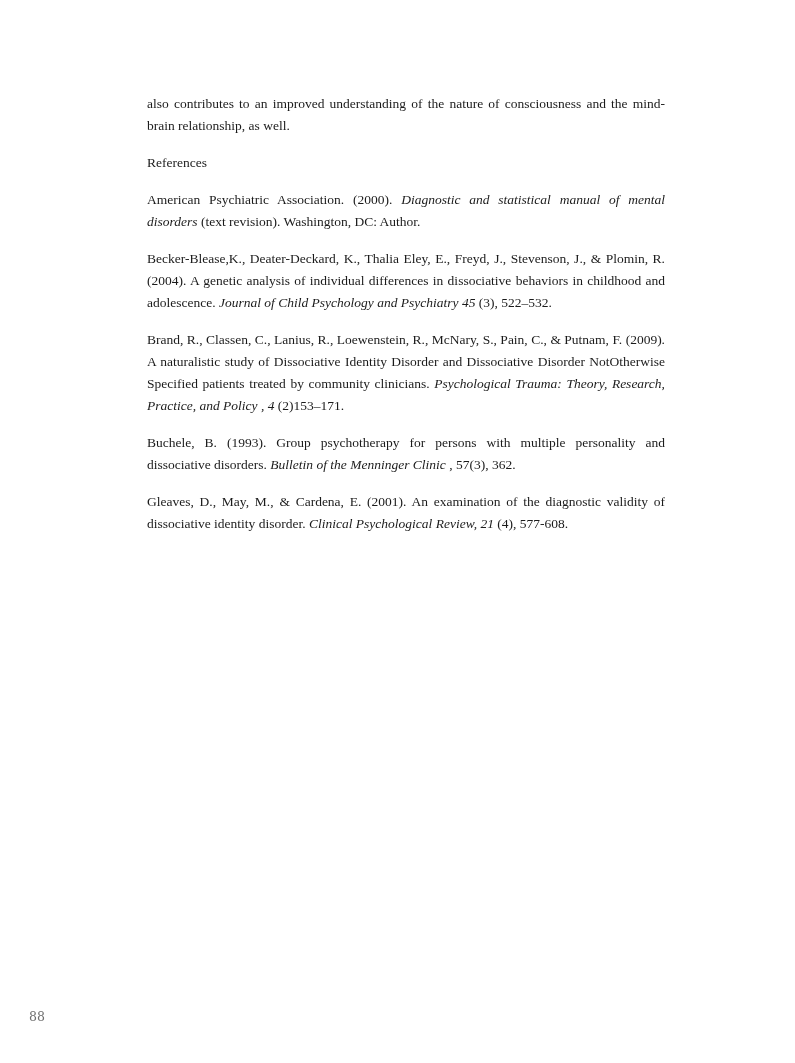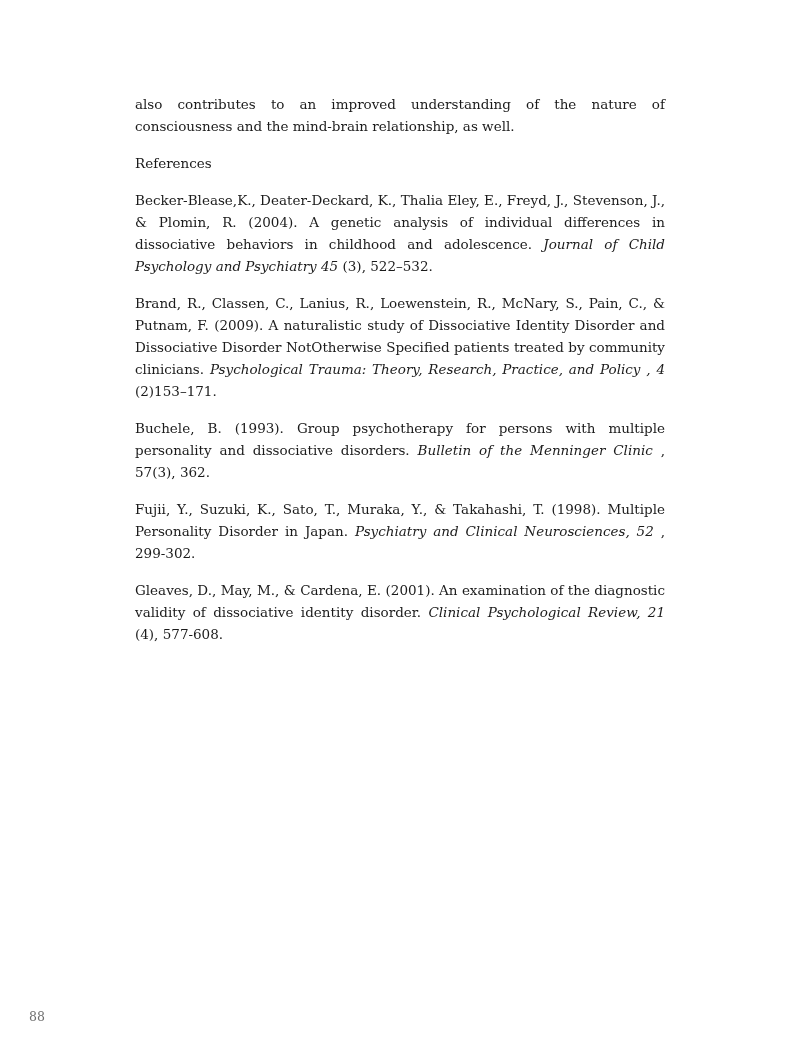--- a/index.html
+++ b/index.html
@@ -18,22 +18,23 @@
     position: absolute;
     left: 131px;
     top: 93px;
     width: 534px;
     font-family: "DejaVu Serif", serif;
     font-size: 13.5px;
     line-height: 22px;
     color: #1b1b1b;
   }
   .para {
-    margin: 0 0 15px 4px;
+    margin: 0 0 15px 16px;
     text-align: justify;
+    font-family: Liberation Serif, serif;
   }
   .para i {
     font-style: italic;
   }
   .page-number {
     position: absolute;
     top: 1008px;
     left: 0;
     width: 100%;
     text-align: left;
@@ -44,20 +45,20 @@
     padding-left: 29px;
   }
 </style>
 </head>
 <body>
 
 <div class="page" style="background: rgb(255, 255, 255);">
   <div class="page-body" style="color: rgb(27, 27, 27);">
       <p class="para"><span>also contributes to an improved understanding of the nature of consciousness and the mind-brain relationship, as well.</span></p>
       <p class="para"><span>References</span></p>
+      <p class="para"><span>American Psychiatric Association. (2000). </span><i>Diagnostic and statistical manual of mental disorders</i><span> (text revision). Washington, DC: Author.</span></p>
       <p class="para"><span>Becker-Blease,K., Deater-Deckard, K., Thalia Eley, E., Freyd, J., Stevenson, J., &amp; Plomin, R. (2004). A genetic analysis of individual differences in dissociative behaviors in childhood and adolescence. </span><i>Journal of Child Psychology and Psychiatry 45</i><span> (3), 522–532.</span></p>
       <p class="para"><span>Brand, R., Classen, C., Lanius, R., Loewenstein, R., McNary, S., Pain, C., &amp; Putnam, F. (2009). A naturalistic study of Dissociative Identity Disorder and Dissociative Disorder NotOtherwise Specified patients treated by community clinicians. </span><i>Psychological Trauma: Theory, Research, Practice, and Policy , 4</i><span> (2)153–171.</span></p>
       <p class="para"><span>Buchele, B. (1993). Group psychotherapy for persons with multiple personality and dissociative disorders. </span><i>Bulletin of the Menninger Clinic</i><span> , 57(3), 362.</span></p>
-      <p class="para"><span>Fujii, Y., Suzuki, K., Sato, T., Muraka, Y., &amp; Takahashi, T. (1998). Multiple Personality Disorder in Japan. </span><i>Psychiatry and Clinical Neurosciences, 52</i><span> , 299-302.</span></p>
       <p class="para"><span>Gleaves, D., May, M., &amp; Cardena, E. (2001). An examination of the diagnostic validity of dissociative identity disorder. </span><i>Clinical Psychological Review, 21</i><span> (4), 577-608.</span></p>
     </div>
   <div class="page-number" style="color: rgb(110, 110, 110);">88</div>
 </div>
 
 </body></html>

